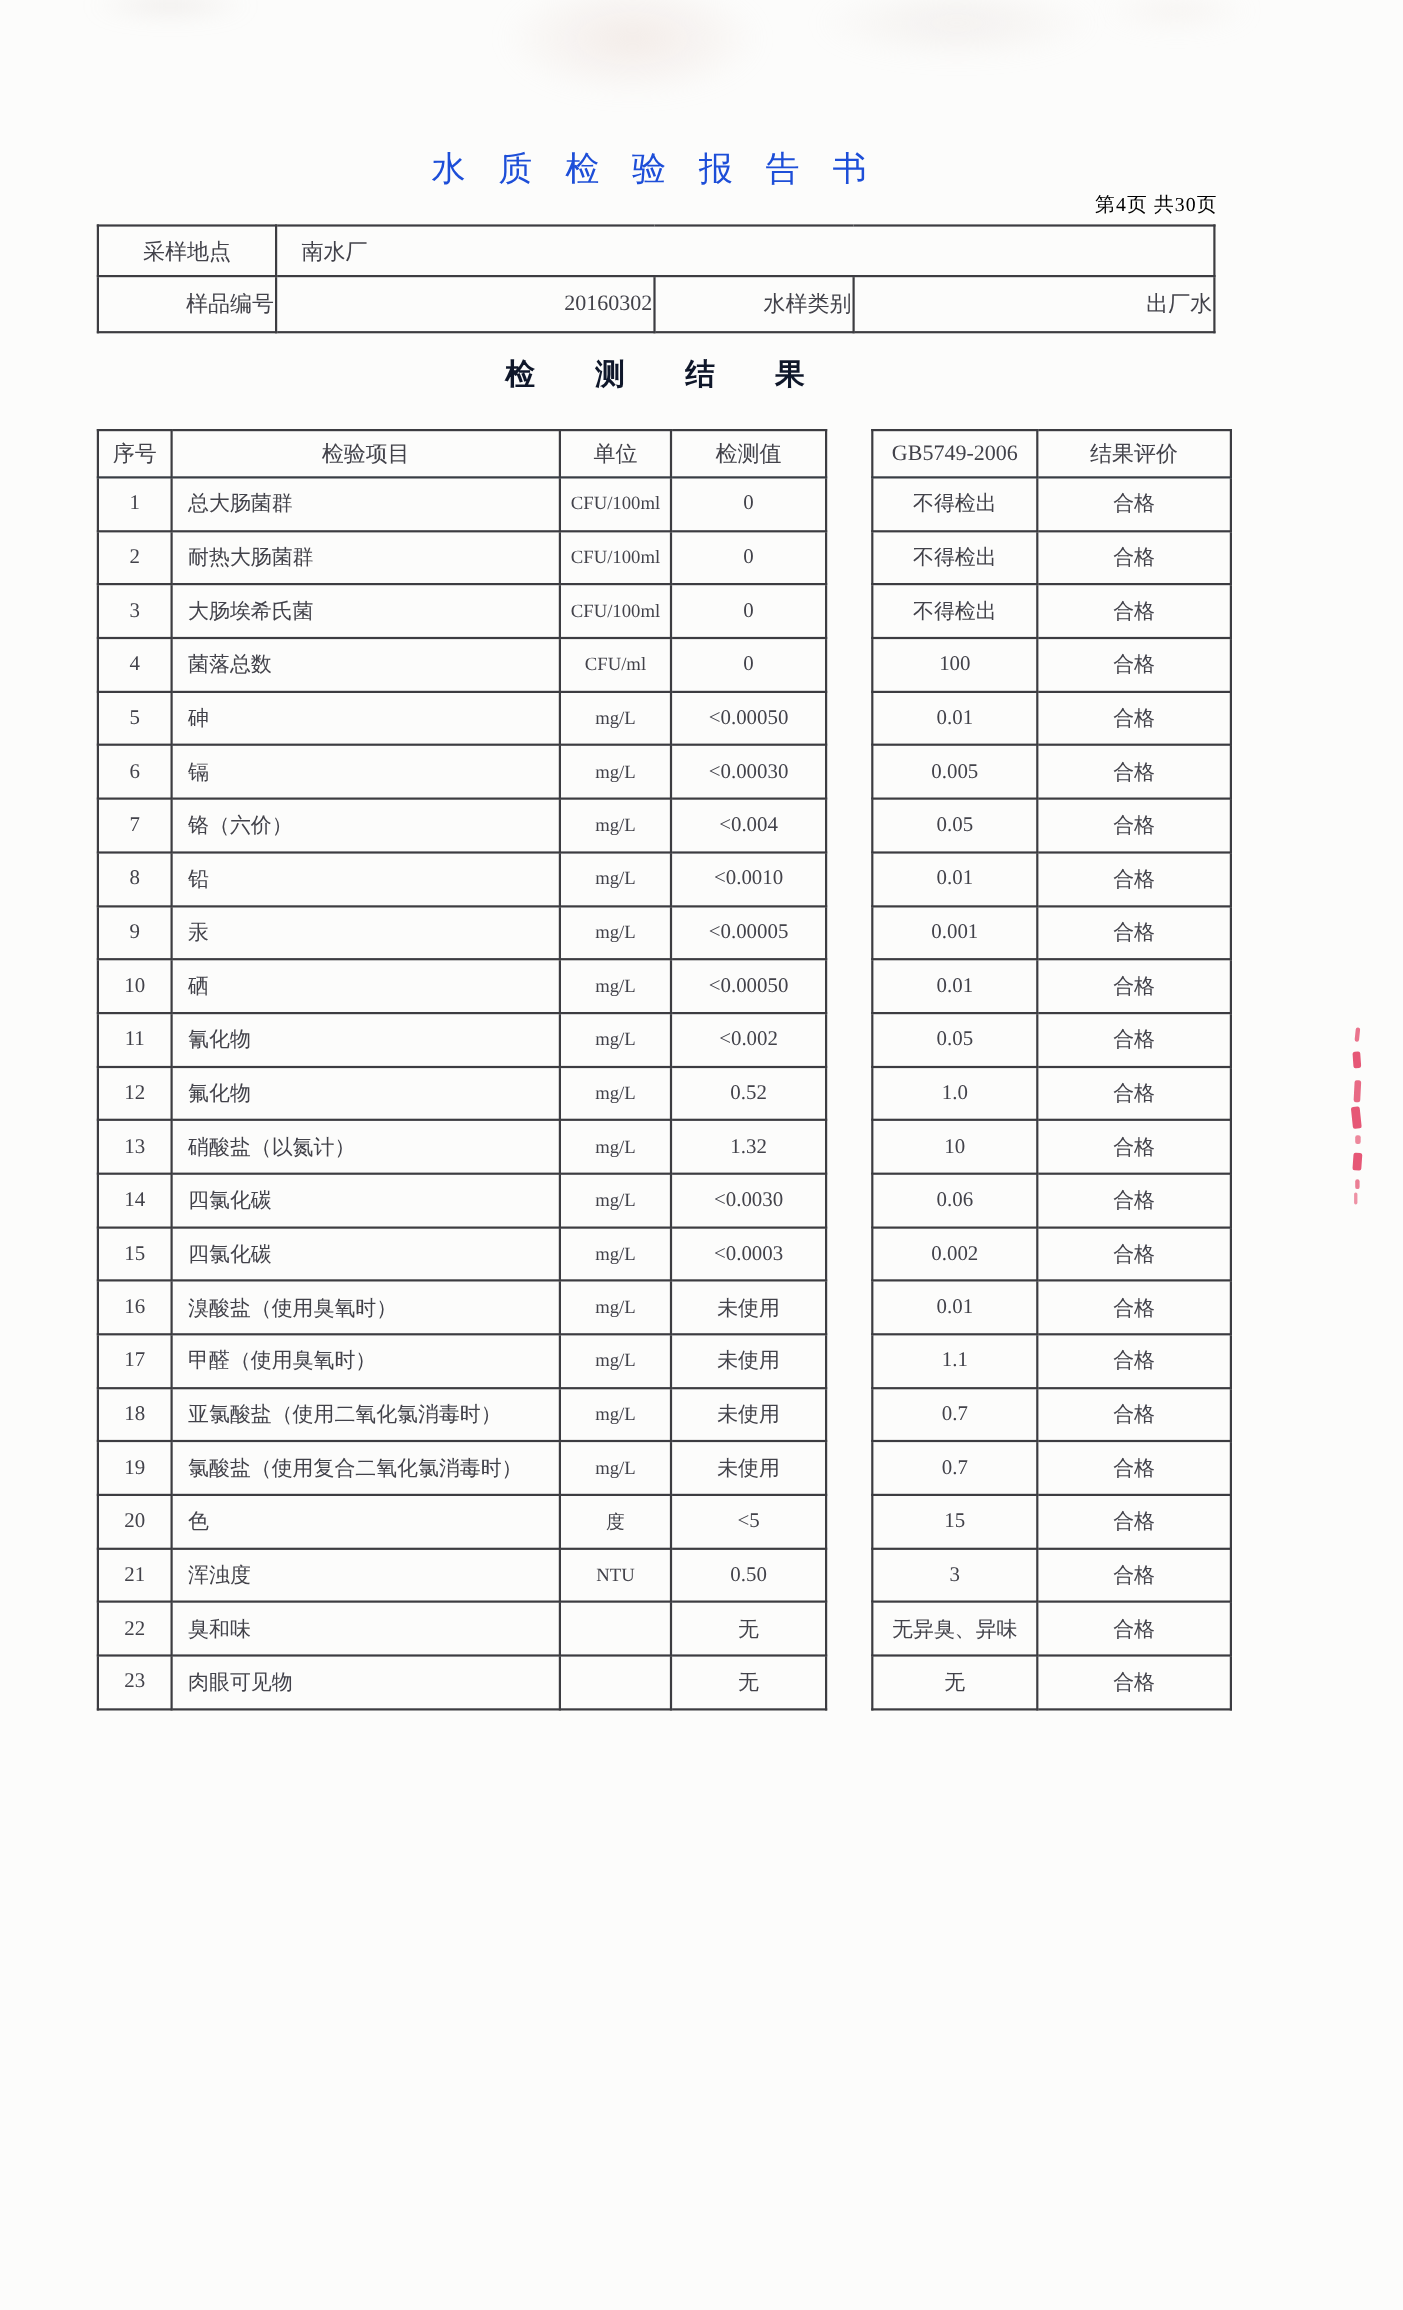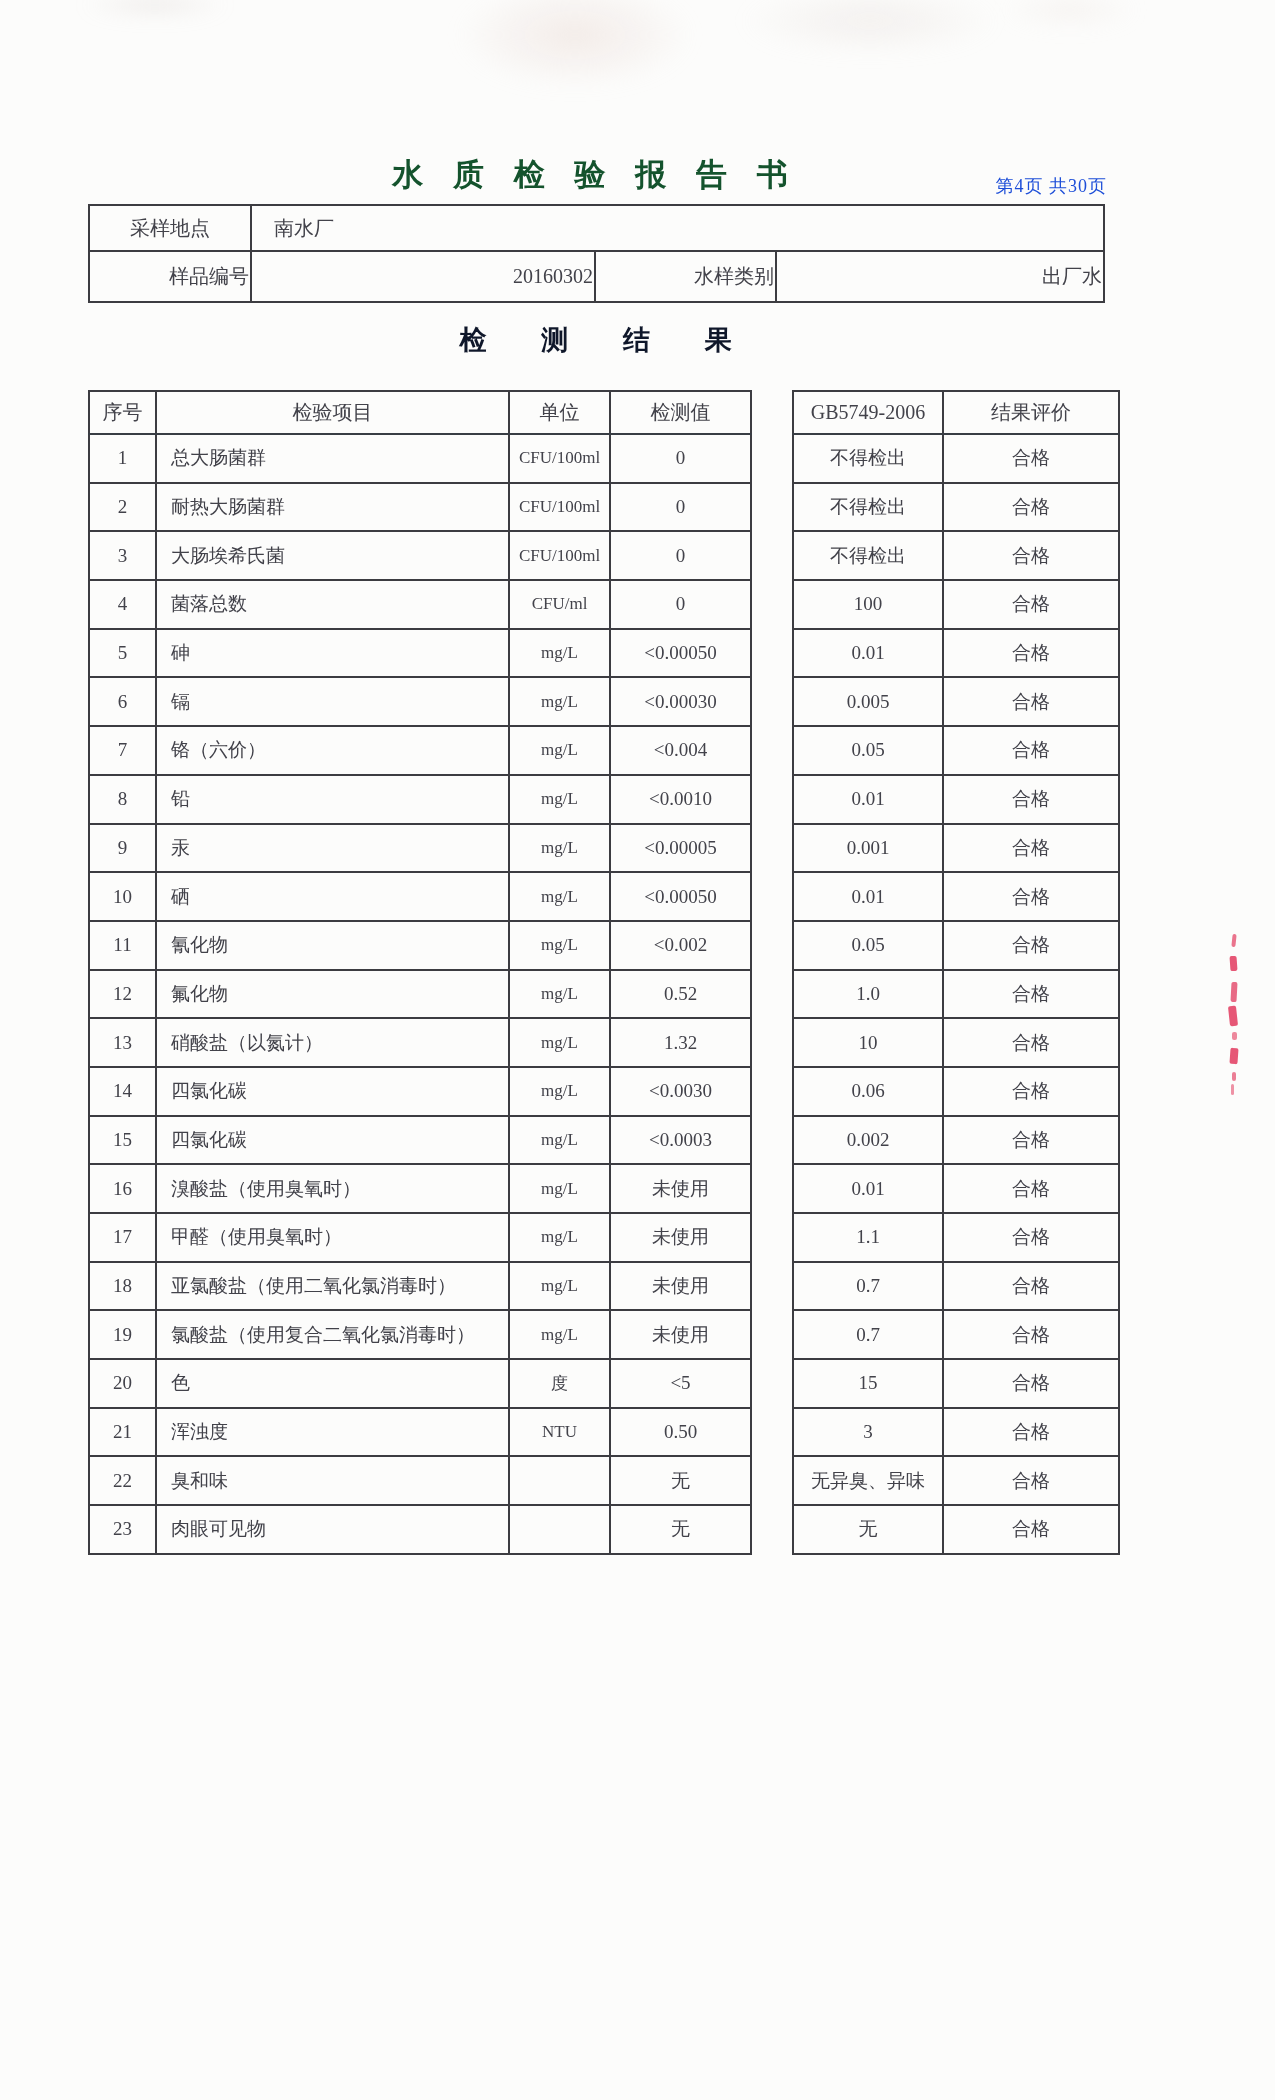--- a/index.html
+++ b/index.html
@@ -10,26 +10,26 @@
     color:#42424a;
   }
   .smudge{position:absolute;pointer-events:none;filter:blur(9px);}
   .smudge1{left:80px;top:-8px;width:150px;height:26px;background:radial-gradient(ellipse at center,rgba(205,195,192,.30),rgba(205,195,192,0) 70%);}
   .smudge2{left:455px;top:-20px;width:240px;height:110px;background:radial-gradient(ellipse at center,rgba(232,216,210,.45),rgba(232,216,210,0) 70%);}
   .smudge3{left:740px;top:-14px;width:260px;height:70px;background:radial-gradient(ellipse at center,rgba(228,220,216,.35),rgba(228,220,216,0) 70%);}
   .smudge4{left:1000px;top:-10px;width:140px;height:40px;background:radial-gradient(ellipse at center,rgba(235,226,222,.3),rgba(235,226,222,0) 70%);}
 
   .doc-title{
     position:absolute;left:88px;top:133px;width:1015px;
-    text-align:center;font-size:31px;font-weight:bold;
-    letter-spacing:11px;color:#14532d;margin-top:21px;
+    text-align:center;font-size:31px;font-weight:normal;
+    letter-spacing:11px;color:#1d4ed8;
   }
   .page-info{
     position:absolute;left:88px;top:174px;width:1019px;
-    text-align:right;font-size:18px;color:#1d4ed8;letter-spacing:1px;
+    text-align:right;font-size:18px;color:#000000;letter-spacing:1px;
   }
   table{border-collapse:collapse;table-layout:fixed;}
   td,th{border:2px solid #3c3c41;font-weight:normal;overflow:hidden;white-space:nowrap;}
 
   
   .sample-table{position:absolute;left:88px;top:204px;width:1015px;}
   .sample-table td{font-size:20px;text-align:center;}
   .sample-table tr.r1 td{height:42px;}
   .sample-table tr.r2 td{height:47px;text-align:right;}
   .sample-table td.v{text-align:left;padding-left:22px;}

